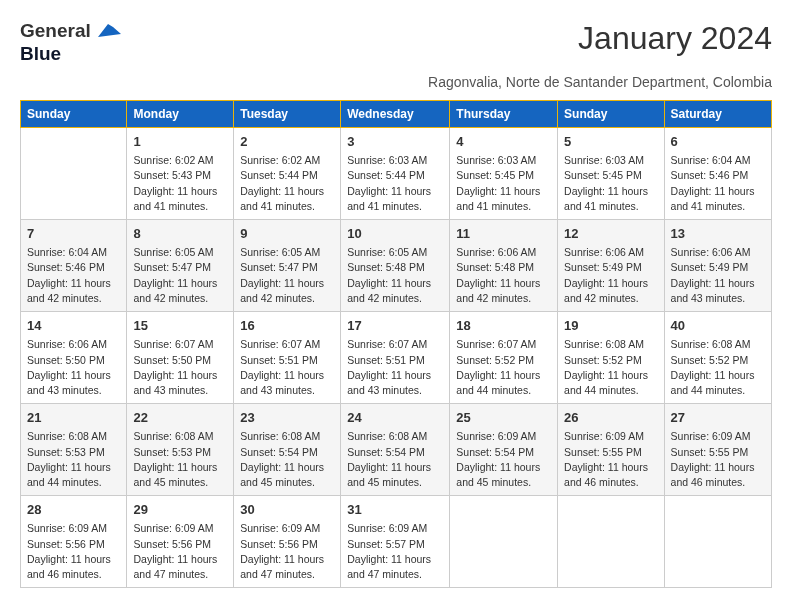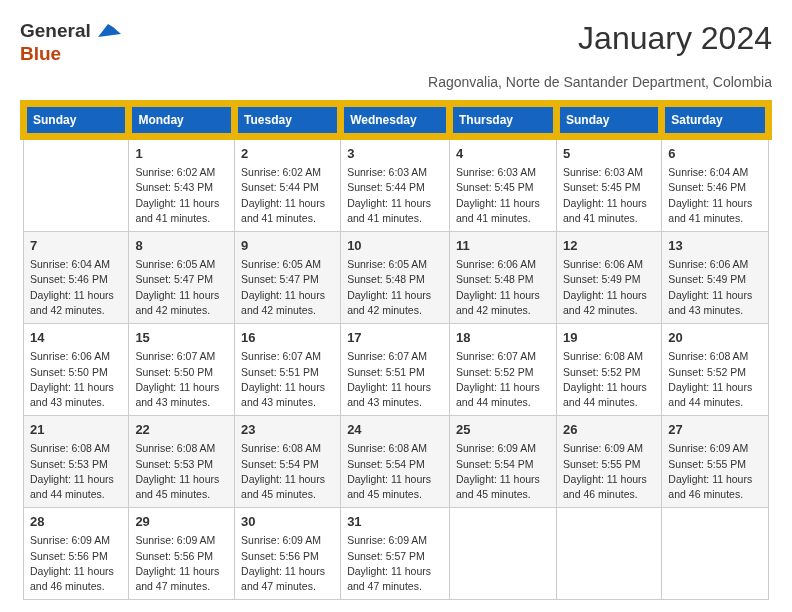--- a/index.html
+++ b/index.html
@@ -49,21 +49,21 @@
       border-collapse: collapse;
       font-size: 11px;
     }
     thead tr th {
       background-color: #1565c0;
       color: #fff;
       text-align: left;
       padding: 6px 6px;
       font-size: 12px;
       font-weight: bold;
-      border: 7px solid #eab308;
+      border: 1px solid #eab308;
     }
     tbody tr td {
       border: 1px solid #ccc;
       vertical-align: top;
       padding: 5px 6px;
       width: 113px;
       min-height: 70px;
       color: #333;
       font-size: 11px;
       line-height: 1.4;
@@ -93,21 +93,21 @@
 <body>
 
 <div class="header-section">
   <div class="logo">
     <div>
       <div class="logo-text">
         <span style="color:#333;">General</span><svg class="logo-icon" viewBox="0 0 30 20" style="display:inline-block;vertical-align:middle;margin-left:2px;">
             <polygon points="5,15 15,2 25,8 20,5 28,12" fill="#1565c0"></polygon>
           </svg>
       </div>
-      <div class="logo-text" style="color:#c2410c;">Blue</div>
+      <div class="logo-text" style="color:#0f172a;">Blue</div>
     </div>
   </div>
   <div class="title-section">
     <div class="month-title">January 2024</div>
     <div class="location-title">Ragonvalia, Norte de Santander Department, Colombia</div>
   </div>
 </div>
 
 <table>
   <thead>
@@ -236,21 +236,21 @@
 Sunset: 5:52 PM
 Daylight: 11 hours and 44 minutes.</div>
         </td>
         <td>
           <span class="day-num">19</span>
           <div class="cell-info" style="white-space: pre-line;">Sunrise: 6:08 AM
 Sunset: 5:52 PM
 Daylight: 11 hours and 44 minutes.</div>
         </td>
         <td>
-          <span class="day-num">20</span>
+          <span class="day-num">40</span>
           <div class="cell-info" style="white-space: pre-line;">Sunrise: 6:08 AM
 Sunset: 5:52 PM
 Daylight: 11 hours and 44 minutes.</div>
         </td>
       </tr>
       <tr>
         <td>
           <span class="day-num">21</span>
           <div class="cell-info" style="white-space: pre-line;">Sunrise: 6:08 AM
 Sunset: 5:53 PM

